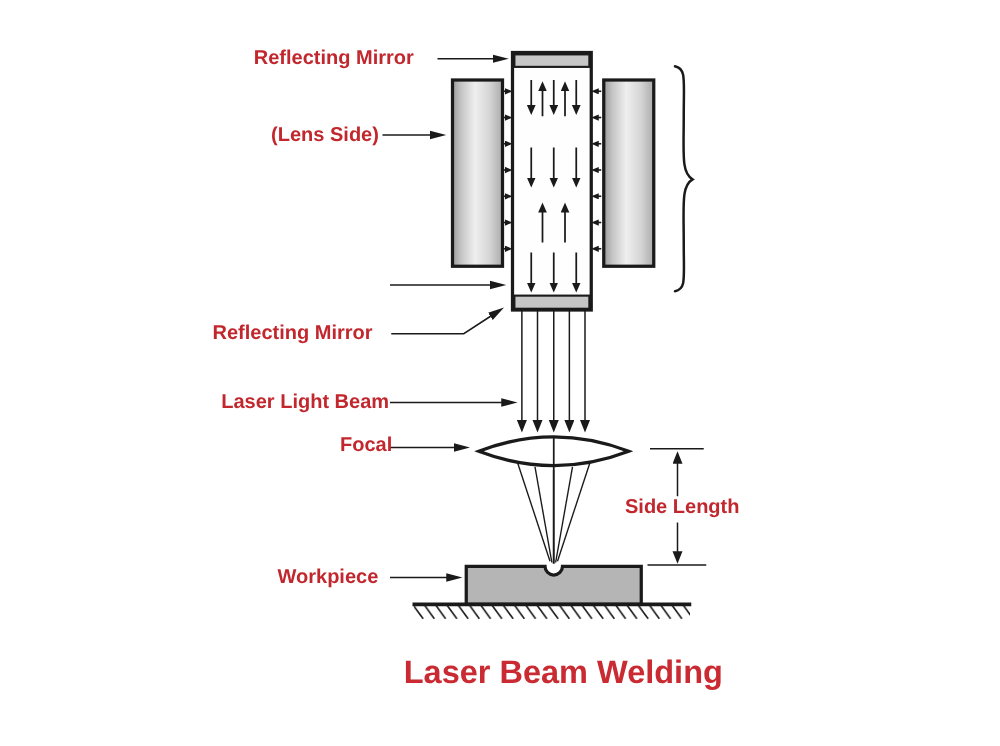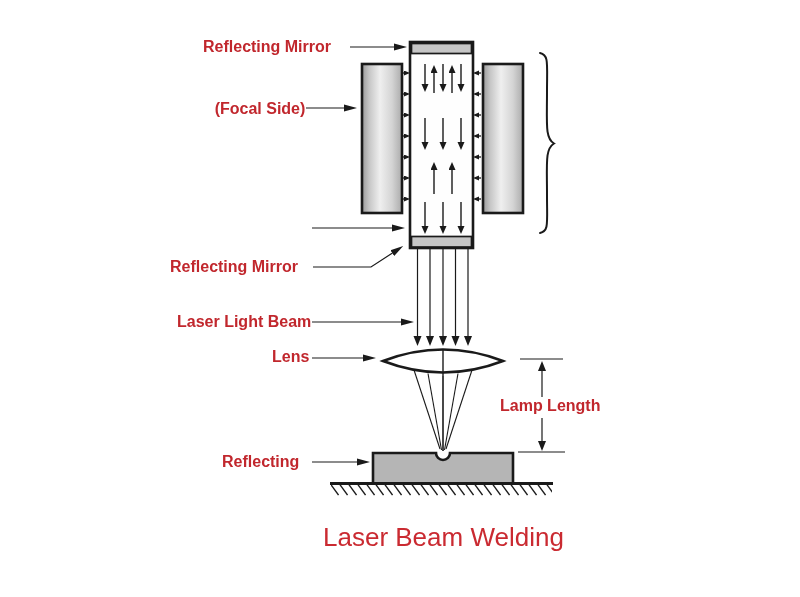--- a/index.html
+++ b/index.html
@@ -16,21 +16,21 @@
     color:#C1272D;
     font-weight:bold;
     font-size:16px;
     line-height:20px;
     white-space:nowrap;
   }
   .lbl-center{text-align:center;}
   .title{
     position:absolute;
     color:#CA2A31;
-    font-weight:normal;
+    font-weight:bold;
     font-size:26px;
     line-height:32px;
     white-space:nowrap;
   }
 </style>
 </head>
 <body>
 
 <div class="stage">
 
@@ -146,29 +146,29 @@
       <path d="M313,267 H371 L394,252" marker-end="url(#leaderArr)"></path>
       <path d="M312,322 H403" marker-end="url(#leaderArr)"></path>
       <path d="M312,358 H365" marker-end="url(#leaderArr)"></path>
       <path d="M312,462 H359" marker-end="url(#leaderArr)"></path>
     </g>
   </svg>
 
   <div class="lbl" style="left:203px;top:37px;">Reflecting Mirror</div>
 
   <div class="lbl lbl-center" style="left:180px;top:98px;width:160px;line-height:21px;">
-    <div>(Focal Side)</div>
+    <div>(Lens Side)</div>
   </div>
 
 
   <div class="lbl" style="left:170px;top:257px;">Reflecting Mirror</div>
 
   <div class="lbl" style="left:177px;top:312px;">Laser Light Beam</div>
 
-  <div class="lbl" style="left:272px;top:347px;">Lens</div>
+  <div class="lbl" style="left:272px;top:347px;">Focal</div>
 
-  <div class="lbl" style="left:500px;top:396px;">Lamp Length</div>
+  <div class="lbl" style="left:500px;top:396px;">Side Length</div>
 
-  <div class="lbl" style="left:222px;top:452px;">Reflecting</div>
+  <div class="lbl" style="left:222px;top:452px;">Workpiece</div>
 
   <div class="title" style="left:323px;top:521px;">Laser Beam Welding</div>
 
 </div>
 
 </body></html>

